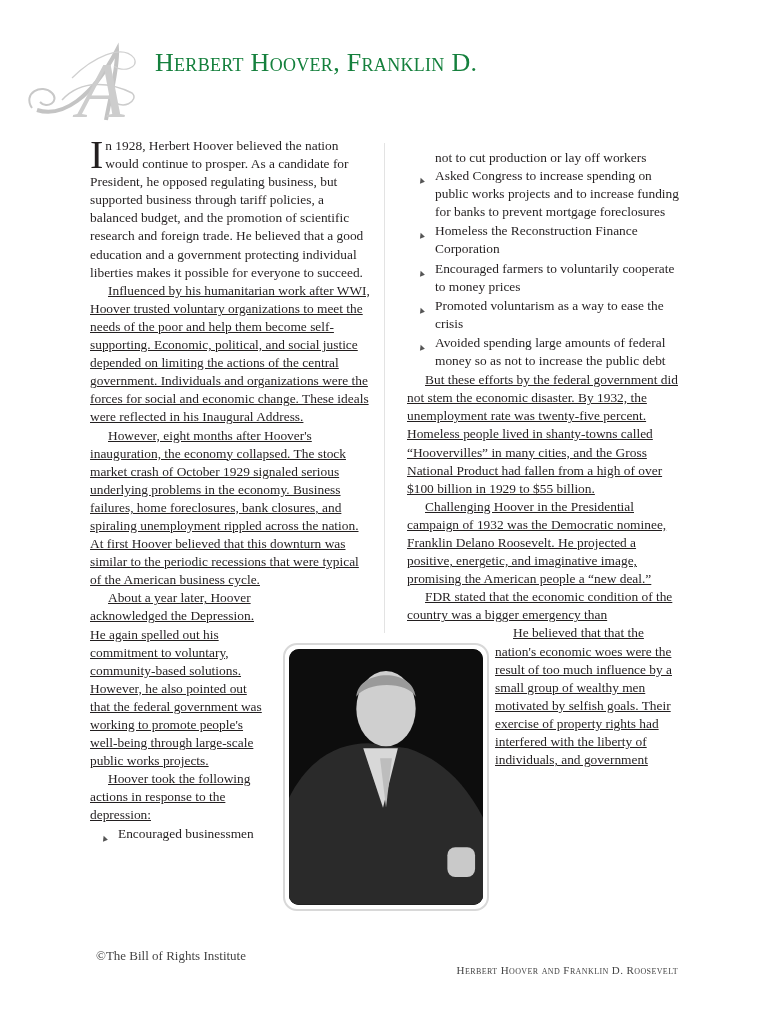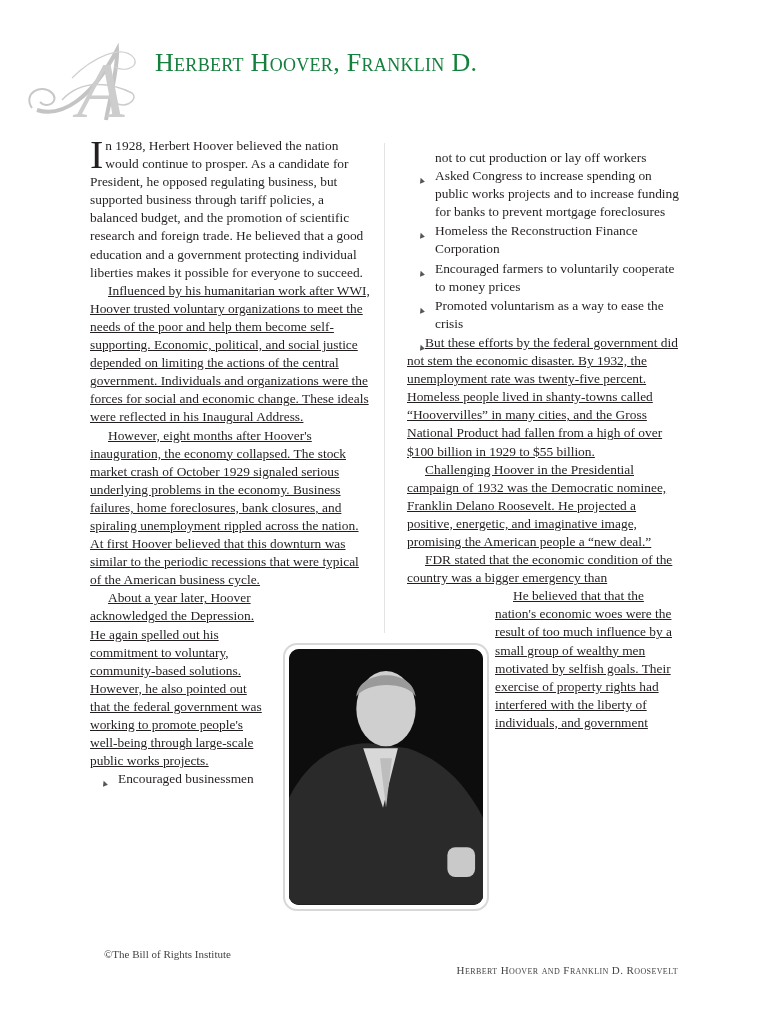--- a/index.html
+++ b/index.html
@@ -43,21 +43,21 @@
       position: absolute; left: 283px; top: 643px; width: 206px; height: 268px;
       border: 2px solid #d8d8d8; border-radius: 14px; padding: 4px;
       background: #fff; box-sizing: border-box;
     }
     .photo-inner {
       width: 100%; height: 100%; border-radius: 10px; overflow: hidden;
       background: radial-gradient(ellipse at 45% 30%, #3a3a3a 0%, #111 60%, #050505 100%);
       position: relative;
     }
     .footer-left {
-      position: absolute; left: 104px; top: 948px; font-size: 11px; color: #444;
+      position: absolute; left: 96px; top: 948px; font-size: 13px; color: #444;
     }
     .footer-right {
       position: absolute; right: 90px; top: 948px; font-size: 11px; color: #444;
       font-variant: small-caps; letter-spacing: 0.4px; margin-top: 16px;
     }
   </style>
 </head>
 <body>
 
 <svg class="ornament" viewBox="0 0 120 90">
@@ -74,36 +74,37 @@
 
 <div class="divider"></div>
 
 <div class="col left-col">
   <p>
     <span class="dropcap">I</span><span>n 1928, Herbert Hoover believed the nation would continue to prosper. As a candidate for President, he opposed regulating business, but supported business through tariff policies, a balanced budget, and the promotion of scientific research and foreign trade. He believed that a good education and a government protecting individual liberties makes it possible for everyone to succeed.</span>
   </p>
   <p class="ind">Influenced by his humanitarian work after WWI, Hoover trusted voluntary organizations to meet the needs of the poor and help them become self-supporting. Economic, political, and social justice depended on limiting the actions of the central government. Individuals and organizations were the forces for social and economic change. These ideals were reflected in his Inaugural Address.</p>
   <p class="ind" style="width:280px">However, eight months after Hoover's inauguration, the economy collapsed. The stock market crash of October 1929 signaled serious underlying problems in the economy. Business failures, home foreclosures, bank closures, and spiraling unemployment rippled across the nation. At first Hoover believed that this downturn was similar to the periodic recessions that were typical of the American business cycle.</p>
   <p class="ind" style="width:180px">About a year later, Hoover acknowledged the Depression. He again spelled out his commitment to voluntary, community-based solutions. However, he also pointed out that the federal government was working to promote people's well-being through large-scale public works projects.</p>
+  <p class="ind" style="width:180px">Hoover took the following actions in response to the depression:</p>
   <ul class="bullets" style="width:180px">
     <li>
       <span class="bullet">▲</span>
       <span>Encouraged businessmen</span>
     </li>
   </ul>
 </div>
 
 <div class="col right-col">
   <div class="cont">not to cut production or lay off workers</div>
   <ul class="bullets">
     <li><span class="bullet">▲</span><span>Asked Congress to increase spending on public works projects and to increase funding for banks to prevent mortgage foreclosures</span></li>
     <li><span class="bullet">▲</span><span>Homeless the Reconstruction Finance Corporation</span></li>
     <li><span class="bullet">▲</span><span>Encouraged farmers to voluntarily cooperate to money prices</span></li>
     <li><span class="bullet">▲</span><span>Promoted voluntarism as a way to ease the crisis</span></li>
-    <li><span class="bullet">▲</span></li>
+    <li><span class="bullet">▲</span><span>Avoided spending large amounts of federal money so as not to increase the public debt</span></li>
   </ul>
   <p class="ind">But these efforts by the federal government did not stem the economic disaster. By 1932, the unemployment rate was twenty-five percent. Homeless people lived in shanty-towns called “Hoovervilles” in many cities, and the Gross National Product had fallen from a high of over $100 billion in 1929 to $55 billion.</p>
   <p class="ind">Challenging Hoover in the Presidential campaign of 1932 was the Democratic nominee, Franklin Delano Roosevelt. He projected a positive, energetic, and imaginative image, promising the American people a “new deal.”</p>
   <p class="ind">FDR stated that the economic condition of the country was a bigger emergency than</p>
   <p class="ind" style="margin-left:88px; width:182px">He believed that that the nation's economic woes were the result of too much influence by a small group of wealthy men motivated by selfish goals. Their exercise of property rights had interfered with the liberty of individuals, and government</p>
 </div>
 
 <div class="photo">
   <div class="photo-inner">
     <svg viewBox="0 0 196 258" width="100%" height="100%">

